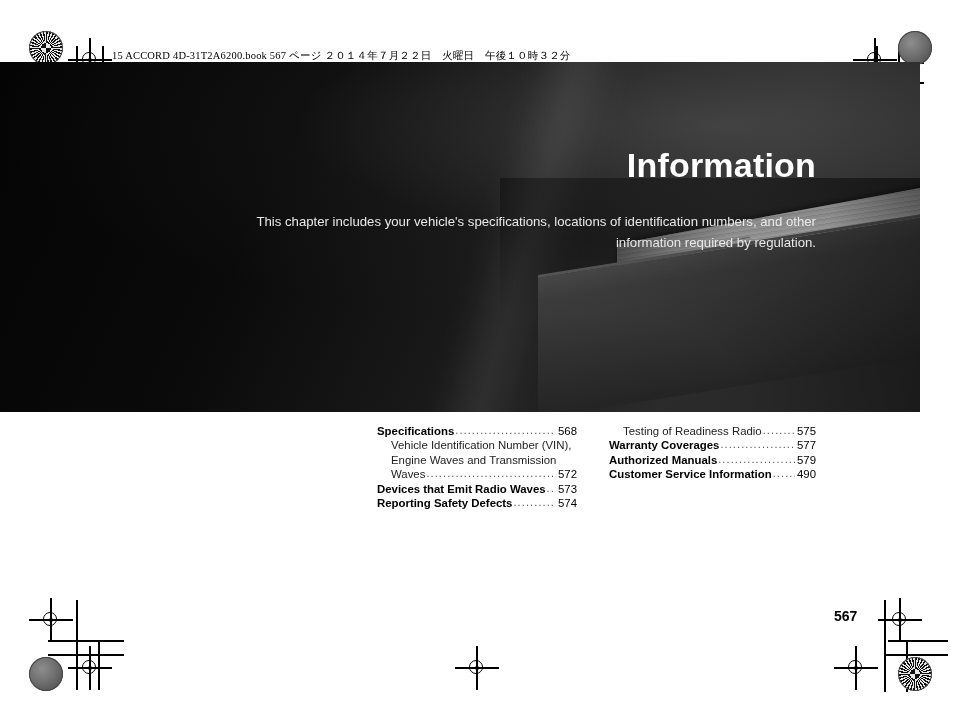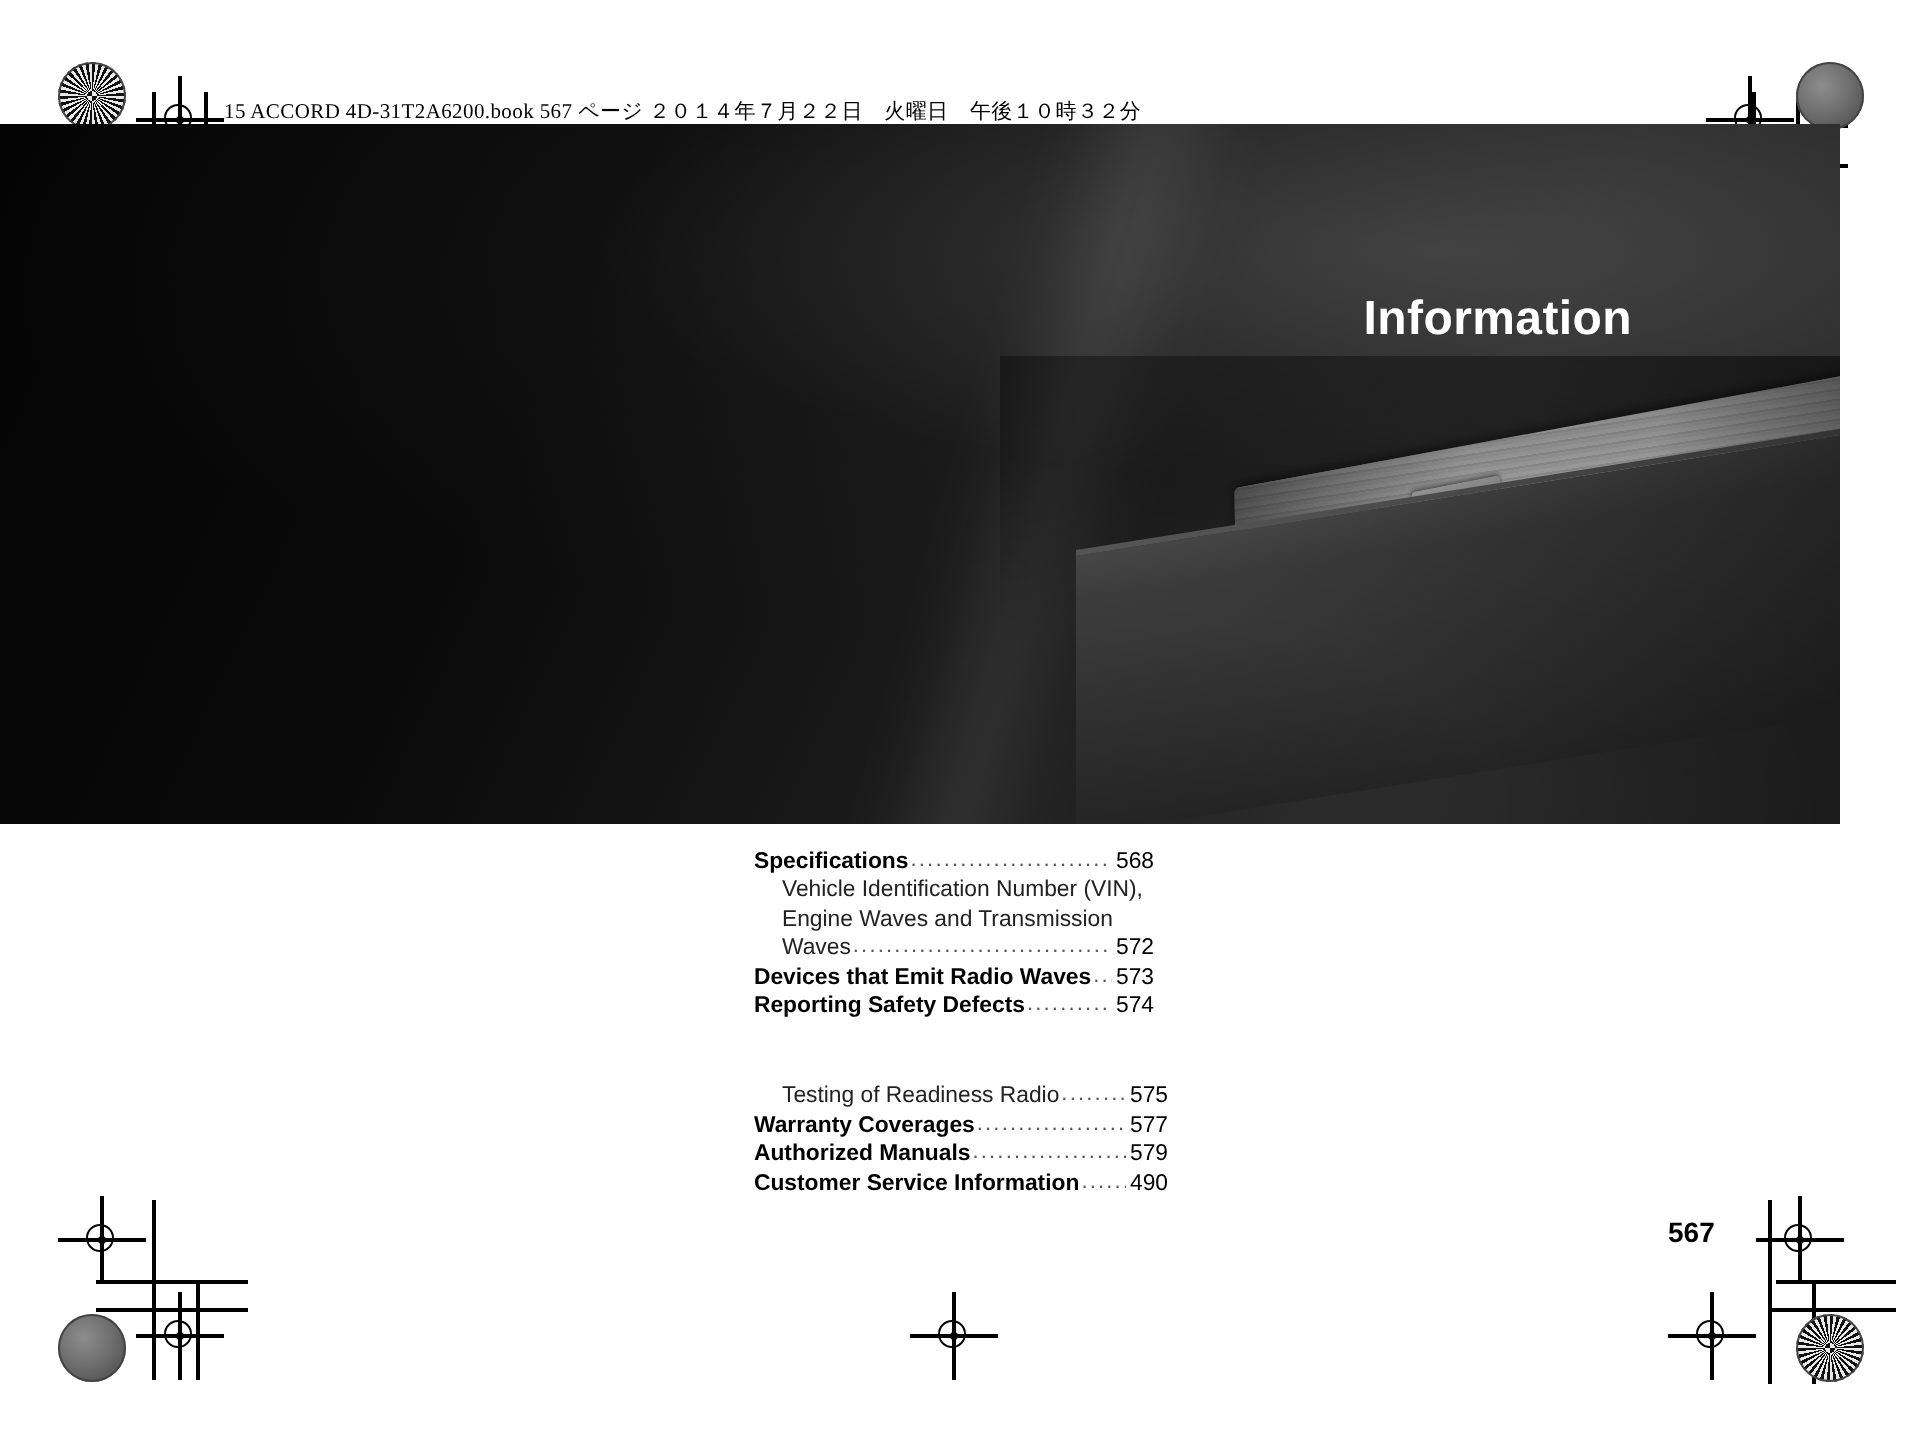--- a/index.html
+++ b/index.html
@@ -187,21 +187,21 @@
     background: radial-gradient(120% 120% at 20% 90%, rgba(0,0,0,0) 30%, rgba(0,0,0,0.55) 100%);
     pointer-events: none;
   }
 
   .hero-title {
     position: absolute;
     right: 104px;
     top: 84px;
     margin: 0;
     color: #ffffff;
-    font-size: 24px;
+    font-size: 34px;
     font-weight: bold;
     letter-spacing: 0.2px;
     text-align: right;
     white-space: nowrap;
   }
   .hero-sub {
     position: absolute;
     right: 104px;
     top: 149px;
     width: 560px;
@@ -225,21 +225,20 @@
   }
 
   
   .toc {
     position: absolute;
     top: 424px;
     left: 377px;
     width: 440px;
     display: flex;
     gap: 31px;
-    flex-direction: column;
   }
   .toc-col { width: 201px; }
   .toc-col.right { width: 208px; }
 
   .toc-row {
     display: flex;
     align-items: baseline;
     font-size: 11.4px;
     line-height: 14.4px;
     color: #000;
@@ -386,20 +385,21 @@
     </div>
     <div class="tab t1">I</div>
     <div class="tab t2">H</div>
     <div class="tab t3">G</div>
     <div class="box-lip"></div>
     <div class="box-front"></div>
     <div class="photo-vignette"></div>
   </div>
 
   <h1 class="hero-title">Information</h1>
+  <p class="hero-sub">This chapter includes your vehicle's specifications, locations of identification numbers, and other information required by regulation.</p>
 </div>
 
 <div class="toc">
   <div class="toc-col left" id="toc-left">
       <div class="toc-row">
         <span class="label">Specifications</span>
         <span class="leader">............................................................</span>
         <span class="pg">568</span>
       </div>
       <div class="toc-row sub noleader nopage">

